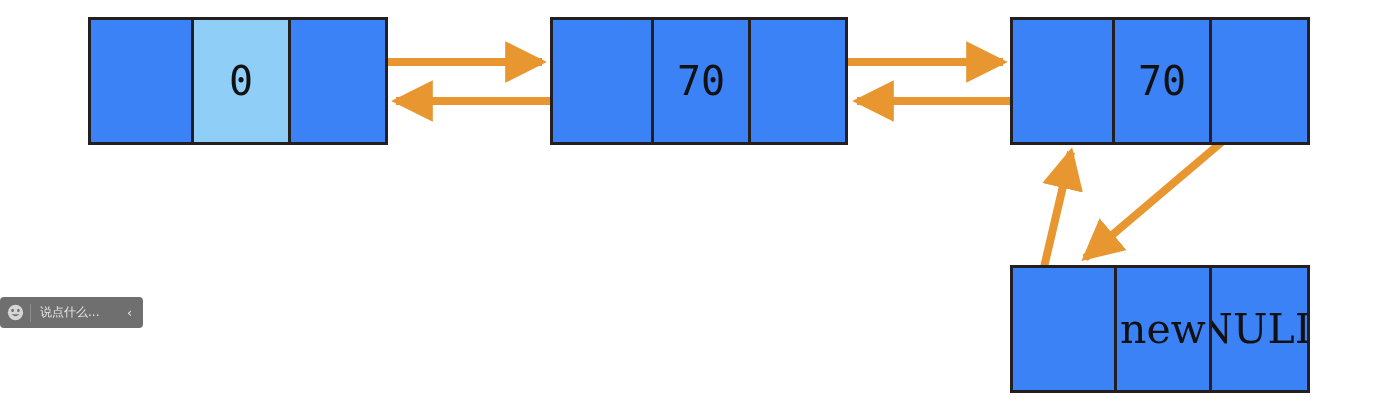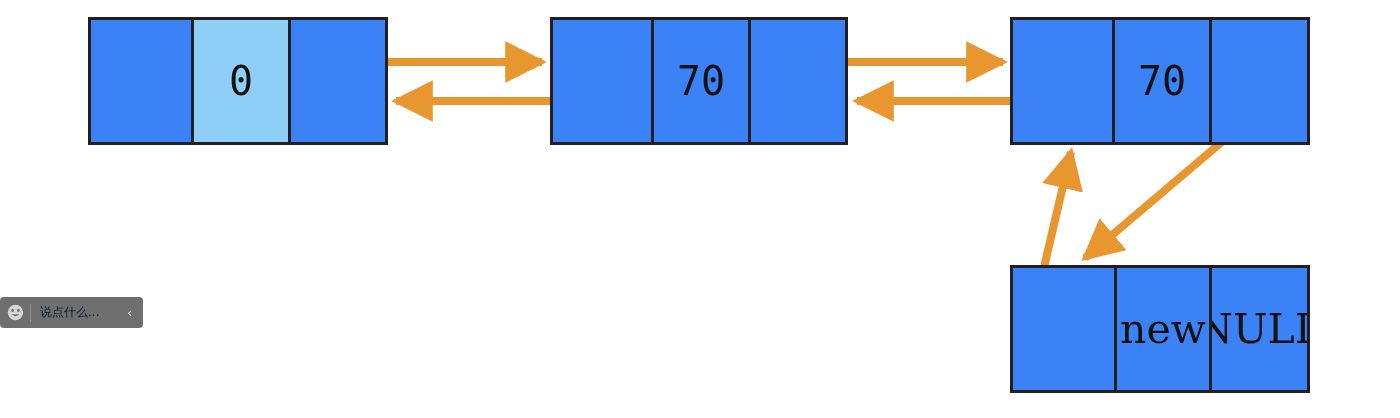--- a/index.html
+++ b/index.html
@@ -109,21 +109,21 @@
   }
   #chat-bar .divider {
     width: 1px;
     height: 18px;
     background: #8d8d8d;
   }
   #chat-bar .placeholder {
     flex: 1;
     padding-left: 9px;
     font-size: 12px;
-    color: #0f172a;
+    color: #e5e5e5;
     font-family: "DejaVu Sans", "Liberation Sans", sans-serif;
     white-space: nowrap;
     overflow: hidden;
   }
   #chat-bar .collapse {
     width: 27px;
     display: flex;
     align-items: center;
     justify-content: center;
     font-size: 13px;

